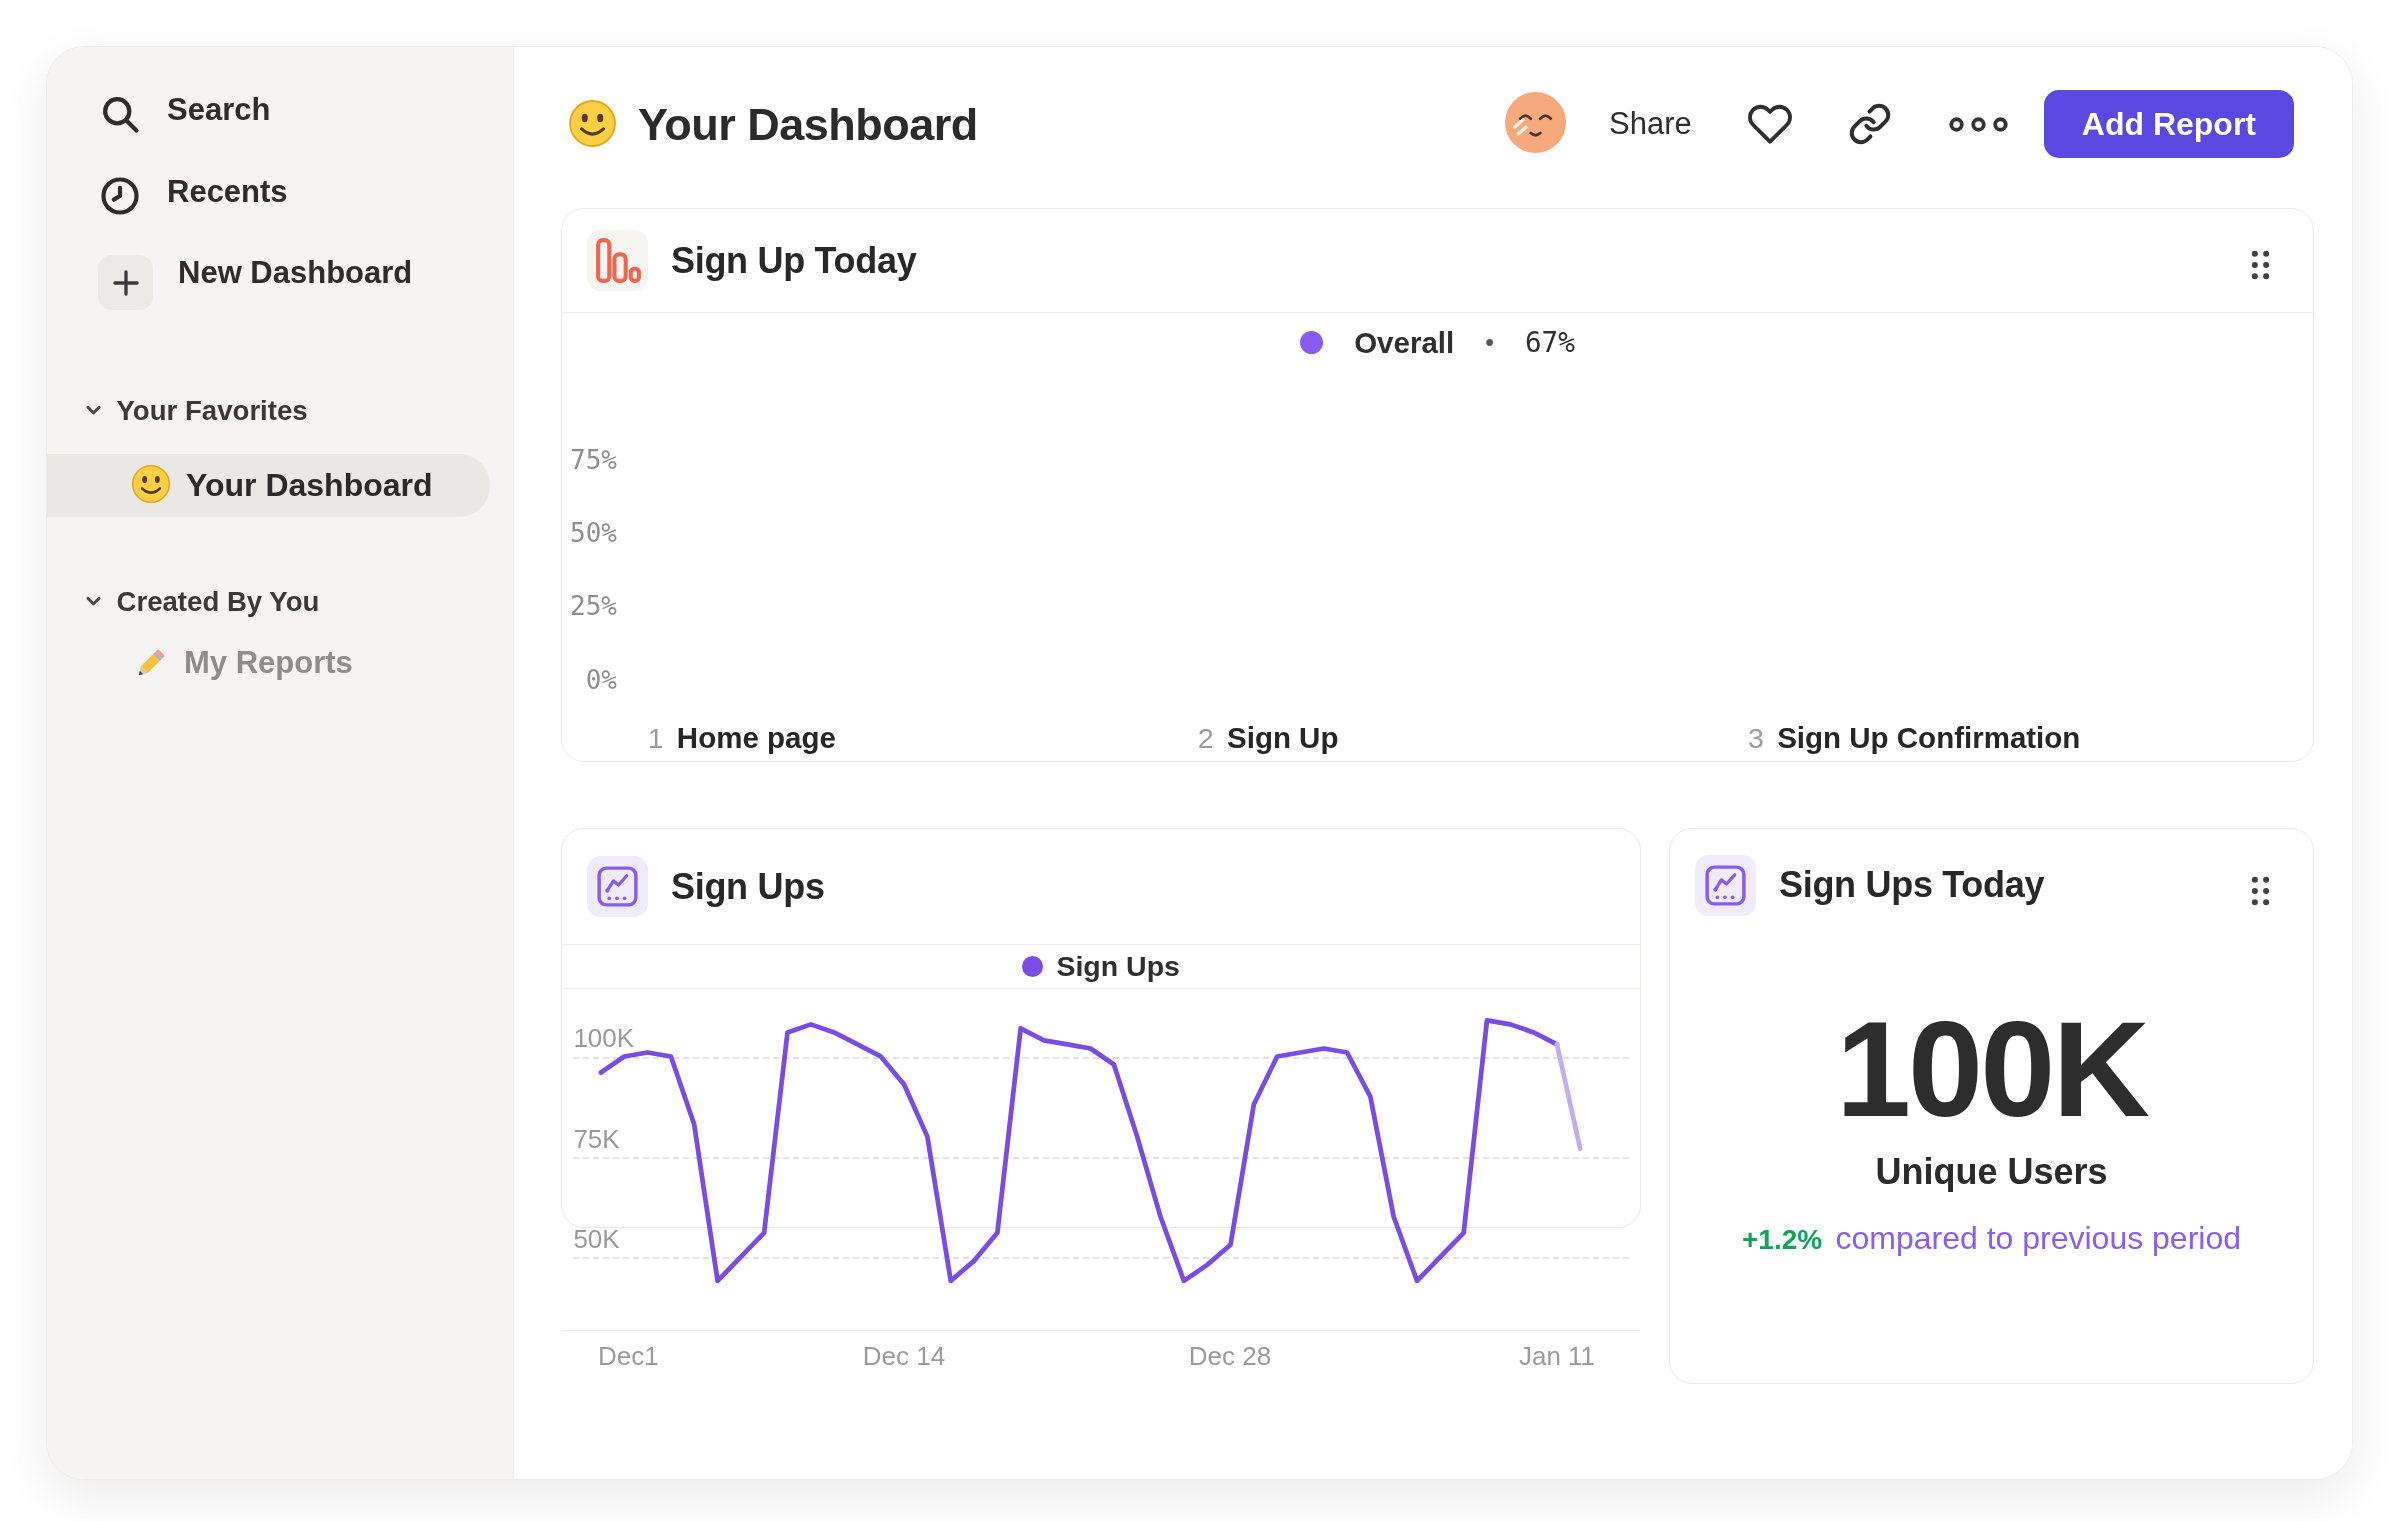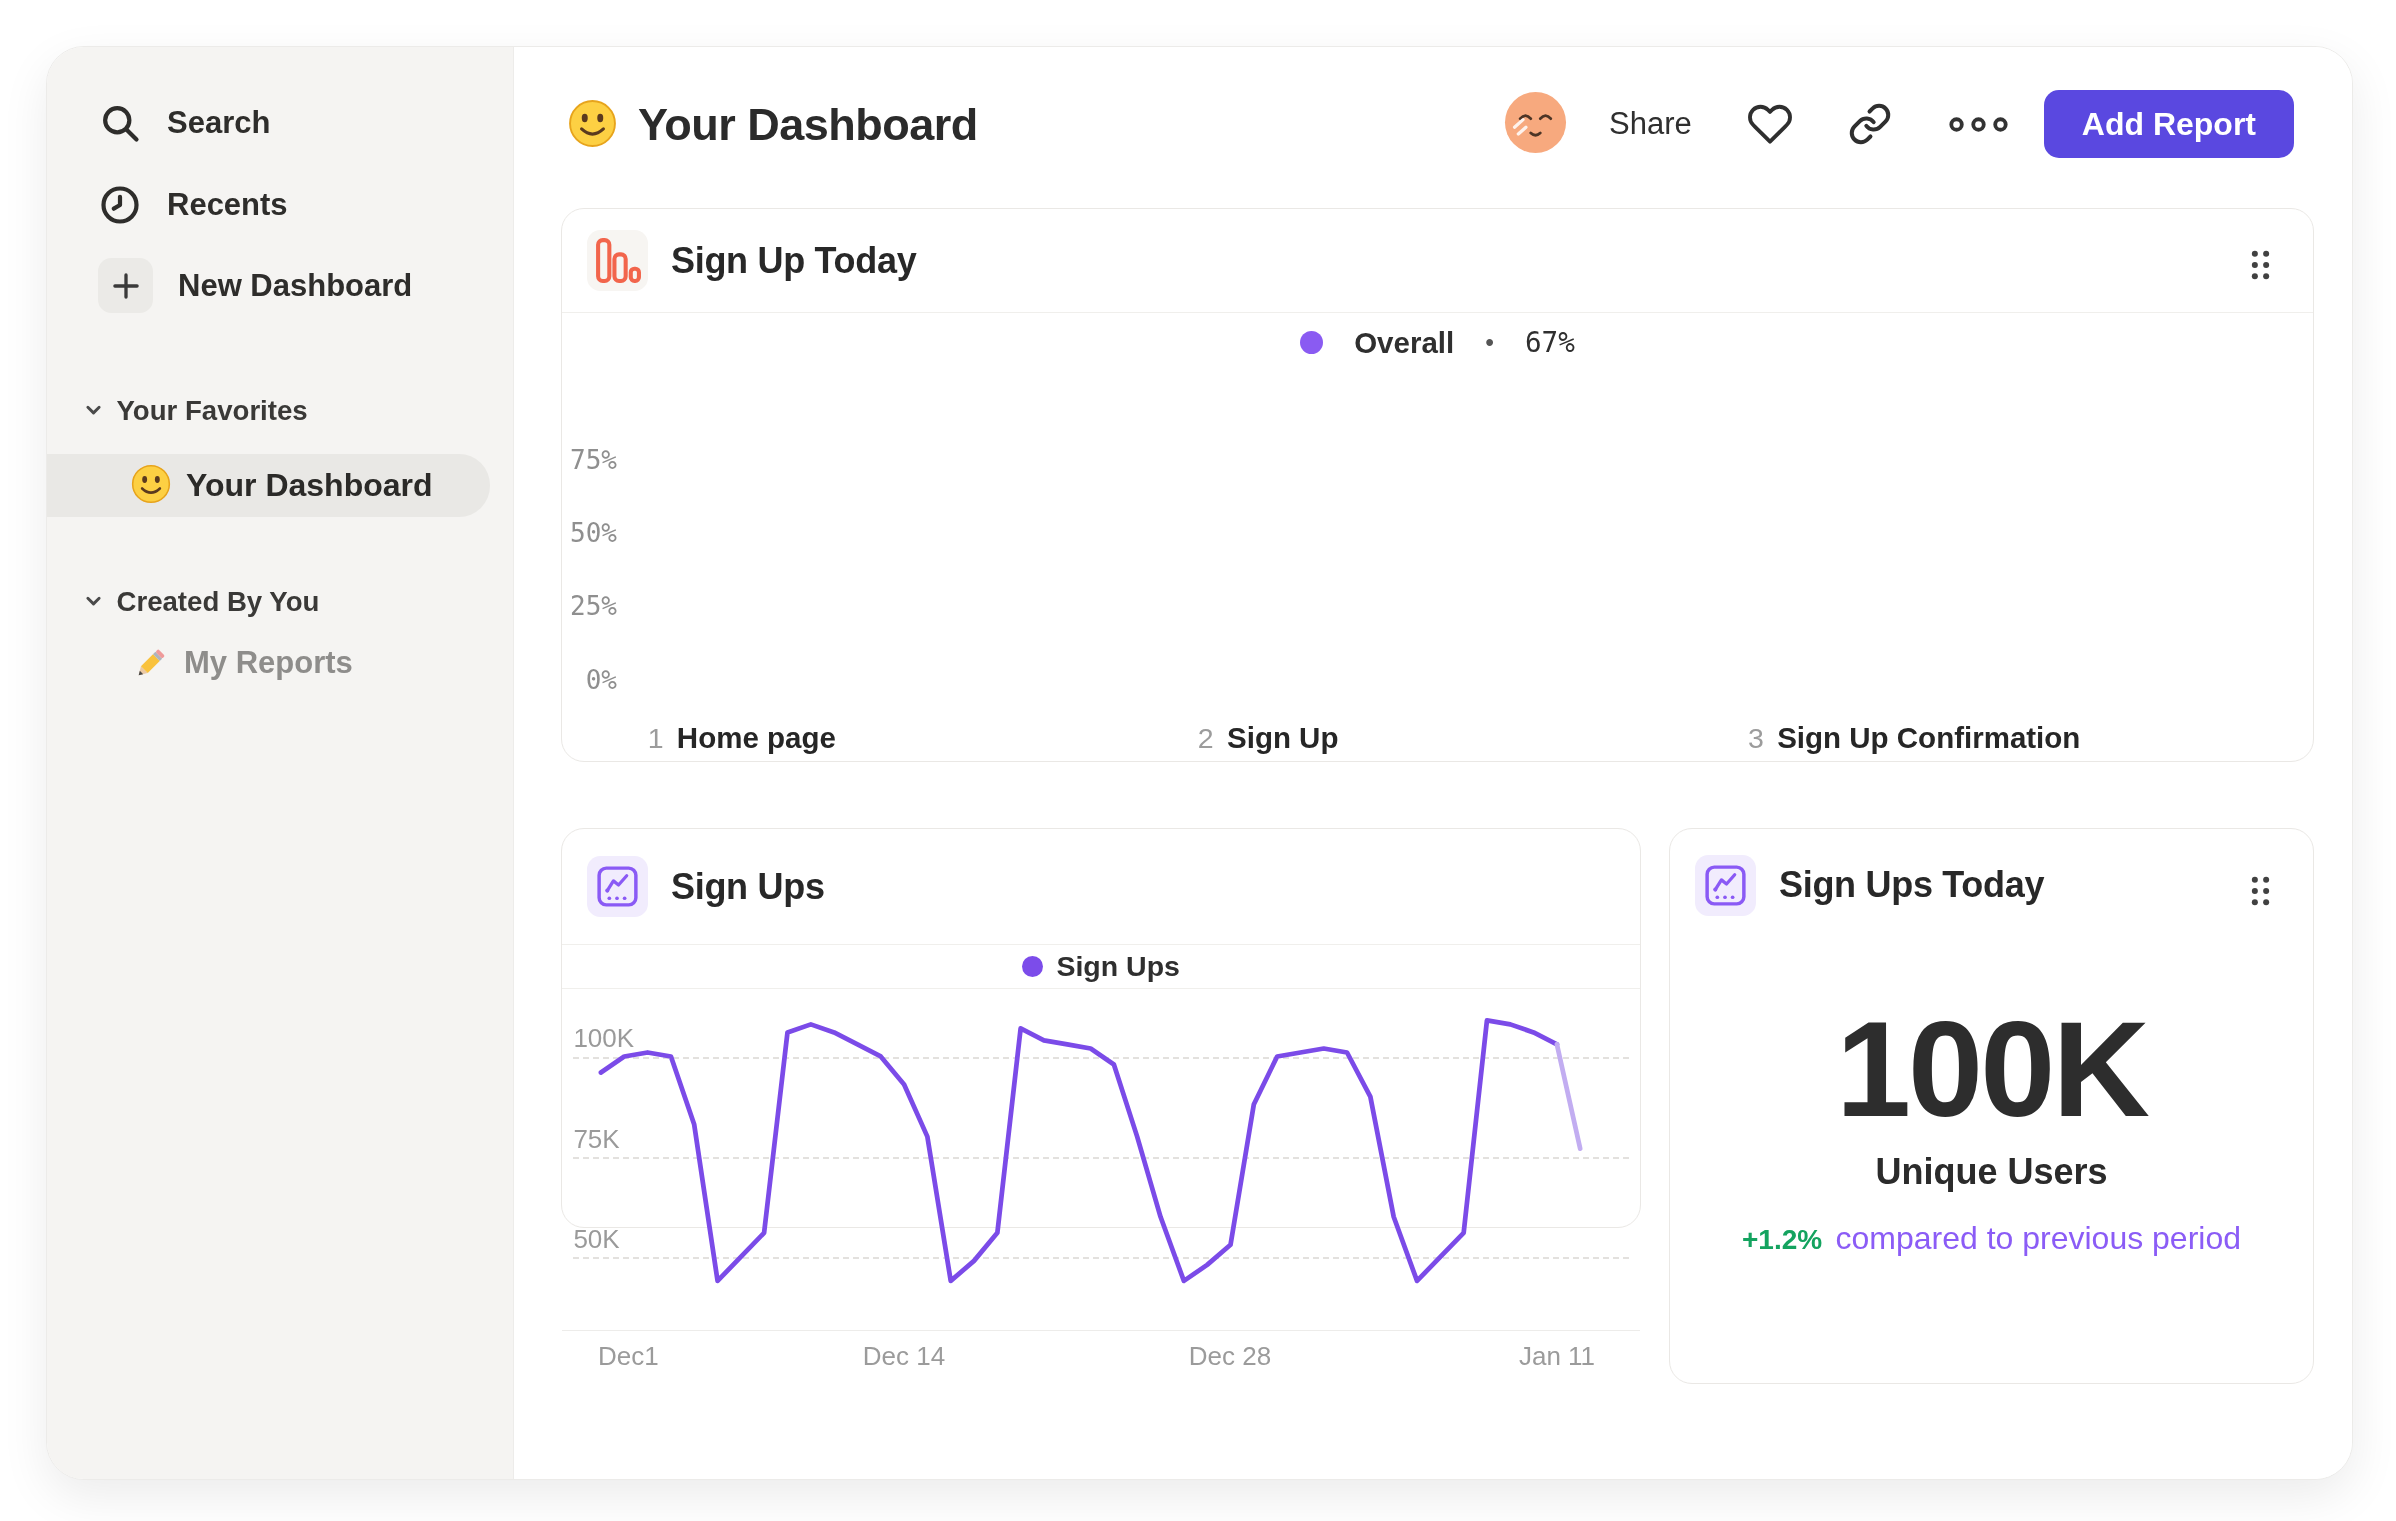--- a/index.html
+++ b/index.html
@@ -3,21 +3,21 @@
 <meta charset="utf-8">
 <style>
   html,body{margin:0;padding:0;background:#ffffff;}
   .screen{position:relative;width:2397px;height:1522px;background:#ffffff;overflow:hidden;
           font-family:"Liberation Sans",sans-serif;color:#2B2B2B;}
   .window{position:absolute;left:46px;top:46px;width:2305px;height:1432px;background:#ffffff;
           border:1.9px solid #ECEBE9;border-radius:38px;box-shadow:0 17px 48px rgba(0,0,0,.08);
           overflow:hidden;display:flex;}
   
   .sidebar{position:relative;flex:0 0 466px;width:466px;background:#F5F4F2;border-right:1px solid #EDECEA;}
-  .side-row{position:absolute;left:51px;display:flex;align-items:center;gap:25px;height:61px;cursor:pointer;}
+  .side-row{position:absolute;left:51px;display:flex;align-items:flex-start;gap:25px;height:61px;cursor:pointer;}
   .side-row .lbl{font-size:31px;font-weight:600;color:#2E2D2B;white-space:nowrap;}
   .row-search{top:45px;}
   .row-recents{top:127px;}
   .row-newdash{top:208px;}
   .icon46{width:44px;height:44px;flex:0 0 44px;}
   .plusbox{width:55px;height:55px;border-radius:13.3px;background:#EBEAE7;display:flex;align-items:center;justify-content:center;flex:0 0 55px;}
   .section-row{position:absolute;left:33px;display:flex;align-items:center;gap:9.5px;cursor:pointer;}
   .section-row .lbl{font-size:27.6px;font-weight:700;color:#3A3937;}
   .row-fav{top:348px;}
   .row-created{top:539px;}

